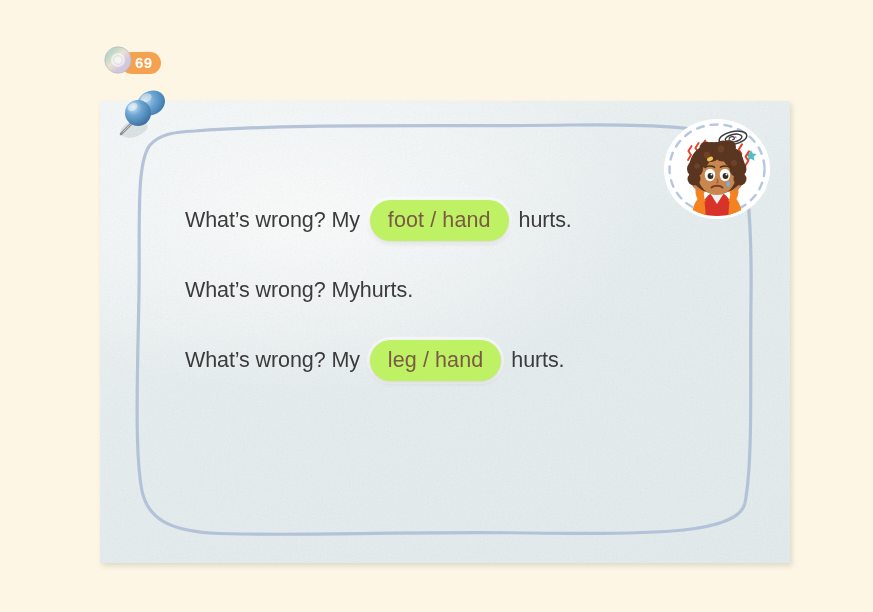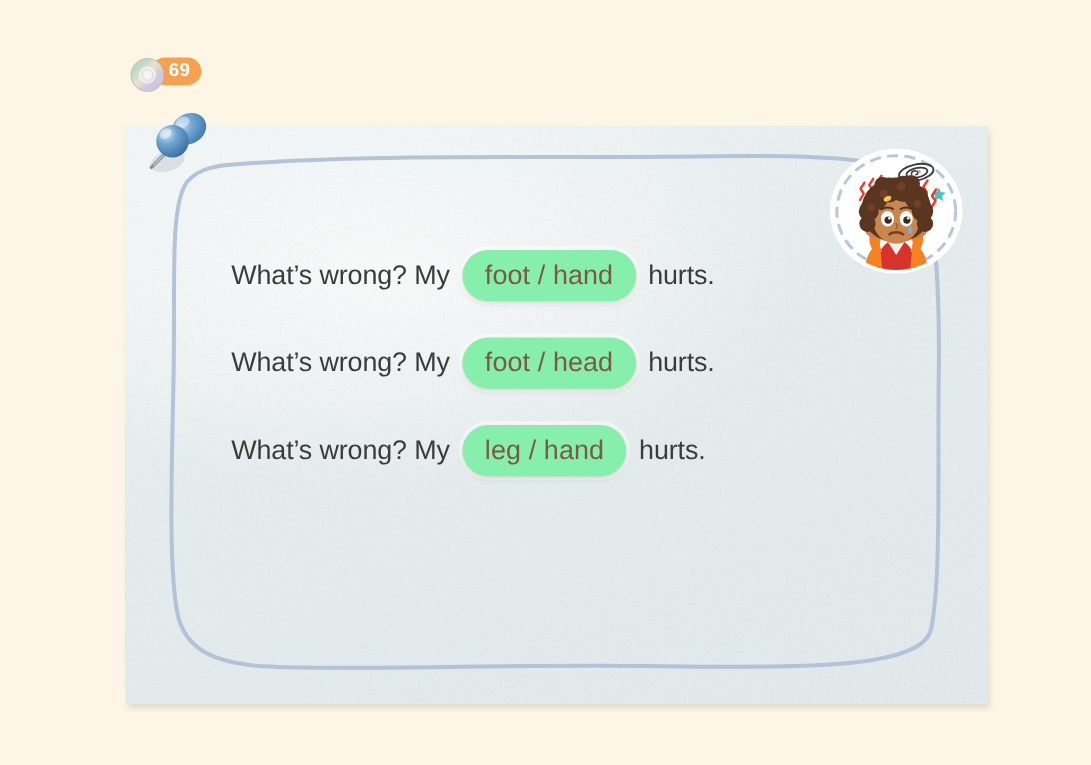--- a/index.html
+++ b/index.html
@@ -28,21 +28,21 @@
   .heading-text {
     font-size: 21.5px;
     font-weight: bold;
     color: #282828;
     letter-spacing: -0.2px;
     white-space: nowrap;
   }
   .audio-chip {
     position: relative;
     display: flex;
-    align-items: flex-start;
+    align-items: flex-end;
     height: 28px;
     margin-left: 4px;
   }
   .cd-icon {
     position: relative;
     width: 28px;
     height: 28px;
     z-index: 2;
     flex: none;
   }
@@ -129,21 +129,21 @@
     color: #3b3b3b;
     white-space: nowrap;
   }
   .chant-line.plain { height: 70px; }
   .lead-text { letter-spacing: -0.1px; }
   .tail-text { letter-spacing: -0.1px; }
   .choice-box {
     display: inline-flex;
     align-items: center;
     justify-content: center;
-    background: #86efac;
+    background: #bef264;
     color: #7b5a44;
     border-radius: 22px;
     height: 41px;
     padding: 0 18px;
     margin: 0 10px;
     box-shadow: 0 2px 4px rgba(110,100,90,0.22), 0 0 0 3px rgba(255,255,255,0.55);
     font-size: 21.5px;
     letter-spacing: 0.1px;
   }
 </style>
@@ -336,21 +336,20 @@
 
 
   <div class="chant-line">
     <span class="lead-text">What’s wrong?  My</span>
     <span class="choice-box">foot / hand</span>
     <span class="tail-text">hurts.</span>
   </div>
 
   <div class="chant-line">
     <span class="lead-text">What’s wrong?  My</span>
-    <span class="choice-box">foot / head</span>
     <span class="tail-text">hurts.</span>
   </div>
 
   <div class="chant-line">
     <span class="lead-text">What’s wrong?  My</span>
     <span class="choice-box">leg / hand</span>
     <span class="tail-text">hurts.</span>
   </div>
 
 

